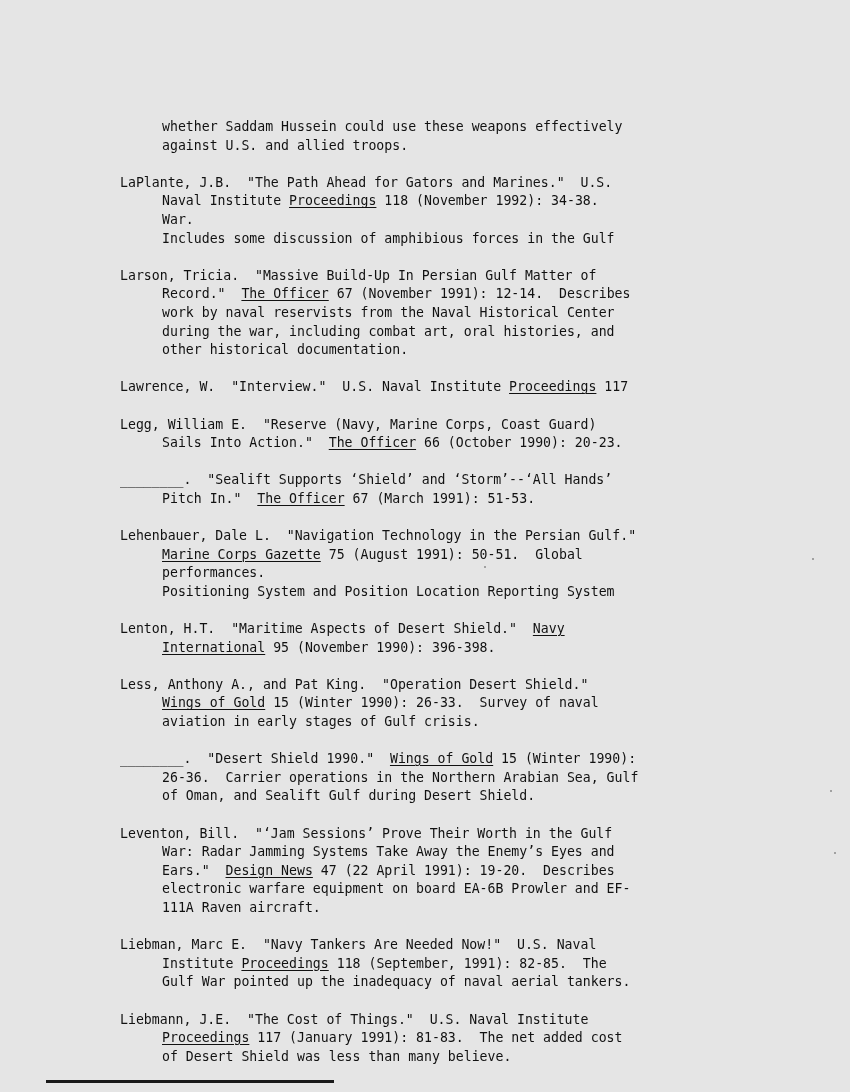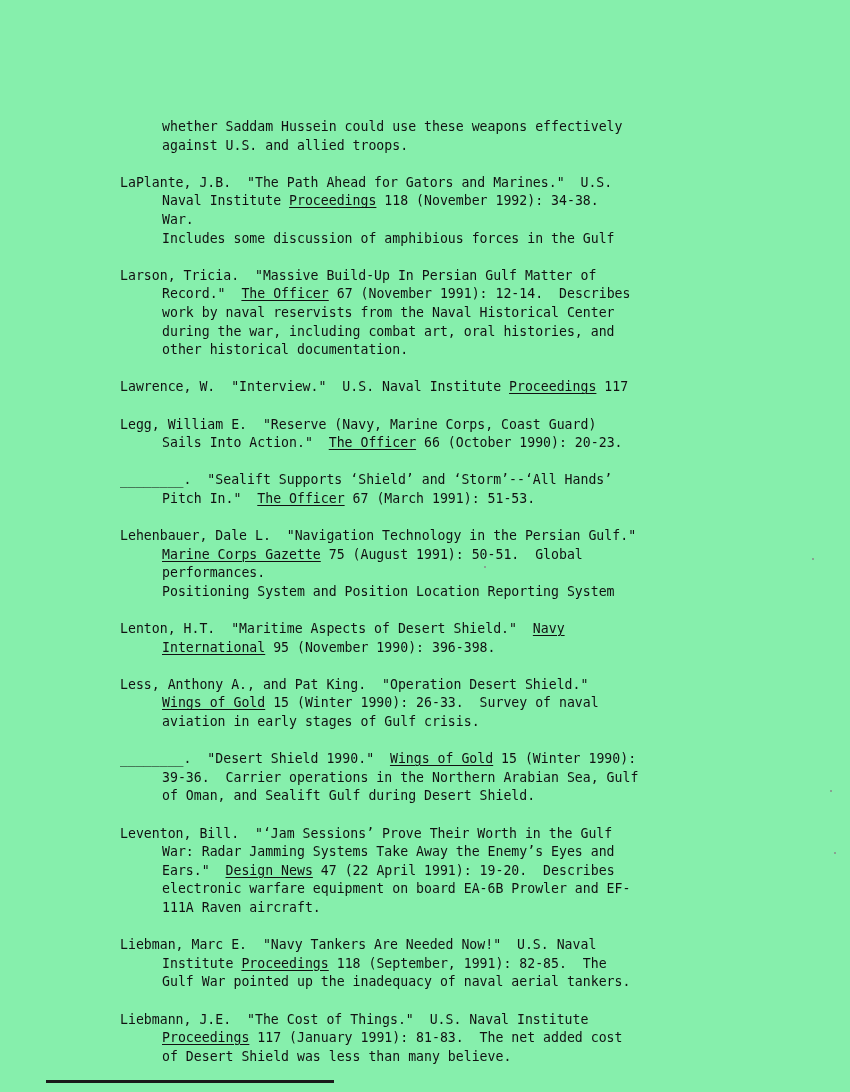--- a/index.html
+++ b/index.html
@@ -14,21 +14,21 @@
     color: #111111;
     position: relative;
     overflow: hidden;
   }
   .page {
     position: absolute;
     left: 0;
     top: 0;
     width: 850px;
     height: 1092px;
-    background: #86efac;
+    background: #e5e5e5;
   }
   .content {
     position: absolute;
     left: 120px;
     top: 118px;
     width: 650px;
   }
   .entry {
     font-size: 13.2px;
     line-height: 18.6px;
@@ -83,21 +83,21 @@
   <div class="content">
       <div class="entry"><span class="ln ind">whether Saddam Hussein could use these weapons effectively</span><span class="ln ind">against U.S. and allied troops.</span></div>
       <div class="entry"><span class="ln">LaPlante, J.B.  "The Path Ahead for Gators and Marines."  U.S.</span><span class="ln ind">Naval Institute <u>Proceedings</u> 118 (November 1992): 34-38.</span><span class="ln ind">War.</span><span class="ln ind">Includes some discussion of amphibious forces in the Gulf</span></div>
       <div class="entry"><span class="ln">Larson, Tricia.  "Massive Build-Up In Persian Gulf Matter of</span><span class="ln ind">Record."  <u>The Officer</u> 67 (November 1991): 12-14.  Describes</span><span class="ln ind">work by naval reservists from the Naval Historical Center</span><span class="ln ind">during the war, including combat art, oral histories, and</span><span class="ln ind">other historical documentation.</span></div>
       <div class="entry"><span class="ln">Lawrence, W.  "Interview."  U.S. Naval Institute <u>Proceedings</u> 117</span></div>
       <div class="entry"><span class="ln">Legg, William E.  "Reserve (Navy, Marine Corps, Coast Guard)</span><span class="ln ind">Sails Into Action."  <u>The Officer</u> 66 (October 1990): 20-23.</span></div>
       <div class="entry"><span class="ln">________.  "Sealift Supports ‘Shield’ and ‘Storm’--‘All Hands’</span><span class="ln ind">Pitch In."  <u>The Officer</u> 67 (March 1991): 51-53.</span></div>
       <div class="entry"><span class="ln">Lehenbauer, Dale L.  "Navigation Technology in the Persian Gulf."</span><span class="ln ind"><u>Marine Corps Gazette</u> 75 (August 1991): 50-51.  Global</span><span class="ln ind">performances.</span><span class="ln ind">Positioning System and Position Location Reporting System</span></div>
       <div class="entry"><span class="ln">Lenton, H.T.  "Maritime Aspects of Desert Shield."  <u>Navy</u></span><span class="ln ind"><u>International</u> 95 (November 1990): 396-398.</span></div>
       <div class="entry"><span class="ln">Less, Anthony A., and Pat King.  "Operation Desert Shield."</span><span class="ln ind"><u>Wings of Gold</u> 15 (Winter 1990): 26-33.  Survey of naval</span><span class="ln ind">aviation in early stages of Gulf crisis.</span></div>
-      <div class="entry"><span class="ln">________.  "Desert Shield 1990."  <u>Wings of Gold</u> 15 (Winter 1990):</span><span class="ln ind">39-36.  Carrier operations in the Northern Arabian Sea, Gulf</span><span class="ln ind">of Oman, and Sealift Gulf during Desert Shield.</span></div>
+      <div class="entry"><span class="ln">________.  "Desert Shield 1990."  <u>Wings of Gold</u> 15 (Winter 1990):</span><span class="ln ind">26-36.  Carrier operations in the Northern Arabian Sea, Gulf</span><span class="ln ind">of Oman, and Sealift Gulf during Desert Shield.</span></div>
       <div class="entry"><span class="ln">Leventon, Bill.  "‘Jam Sessions’ Prove Their Worth in the Gulf</span><span class="ln ind">War: Radar Jamming Systems Take Away the Enemy’s Eyes and</span><span class="ln ind">Ears."  <u>Design News</u> 47 (22 April 1991): 19-20.  Describes</span><span class="ln ind">electronic warfare equipment on board EA-6B Prowler and EF-</span><span class="ln ind">111A Raven aircraft.</span></div>
       <div class="entry"><span class="ln">Liebman, Marc E.  "Navy Tankers Are Needed Now!"  U.S. Naval</span><span class="ln ind">Institute <u>Proceedings</u> 118 (September, 1991): 82-85.  The</span><span class="ln ind">Gulf War pointed up the inadequacy of naval aerial tankers.</span></div>
       <div class="entry"><span class="ln">Liebmann, J.E.  "The Cost of Things."  U.S. Naval Institute</span><span class="ln ind"><u>Proceedings</u> 117 (January 1991): 81-83.  The net added cost</span><span class="ln ind">of Desert Shield was less than many believe.</span></div>
     </div>
   <div class="edge-line"></div>
   <div class="speck" style="left:812px; top:558px;"></div>
   <div class="speck" style="left:830px; top:790px;"></div>
   <div class="speck" style="left:834px; top:852px;"></div>
   <div class="speck" style="left:484px; top:566px;"></div>
 </div>

